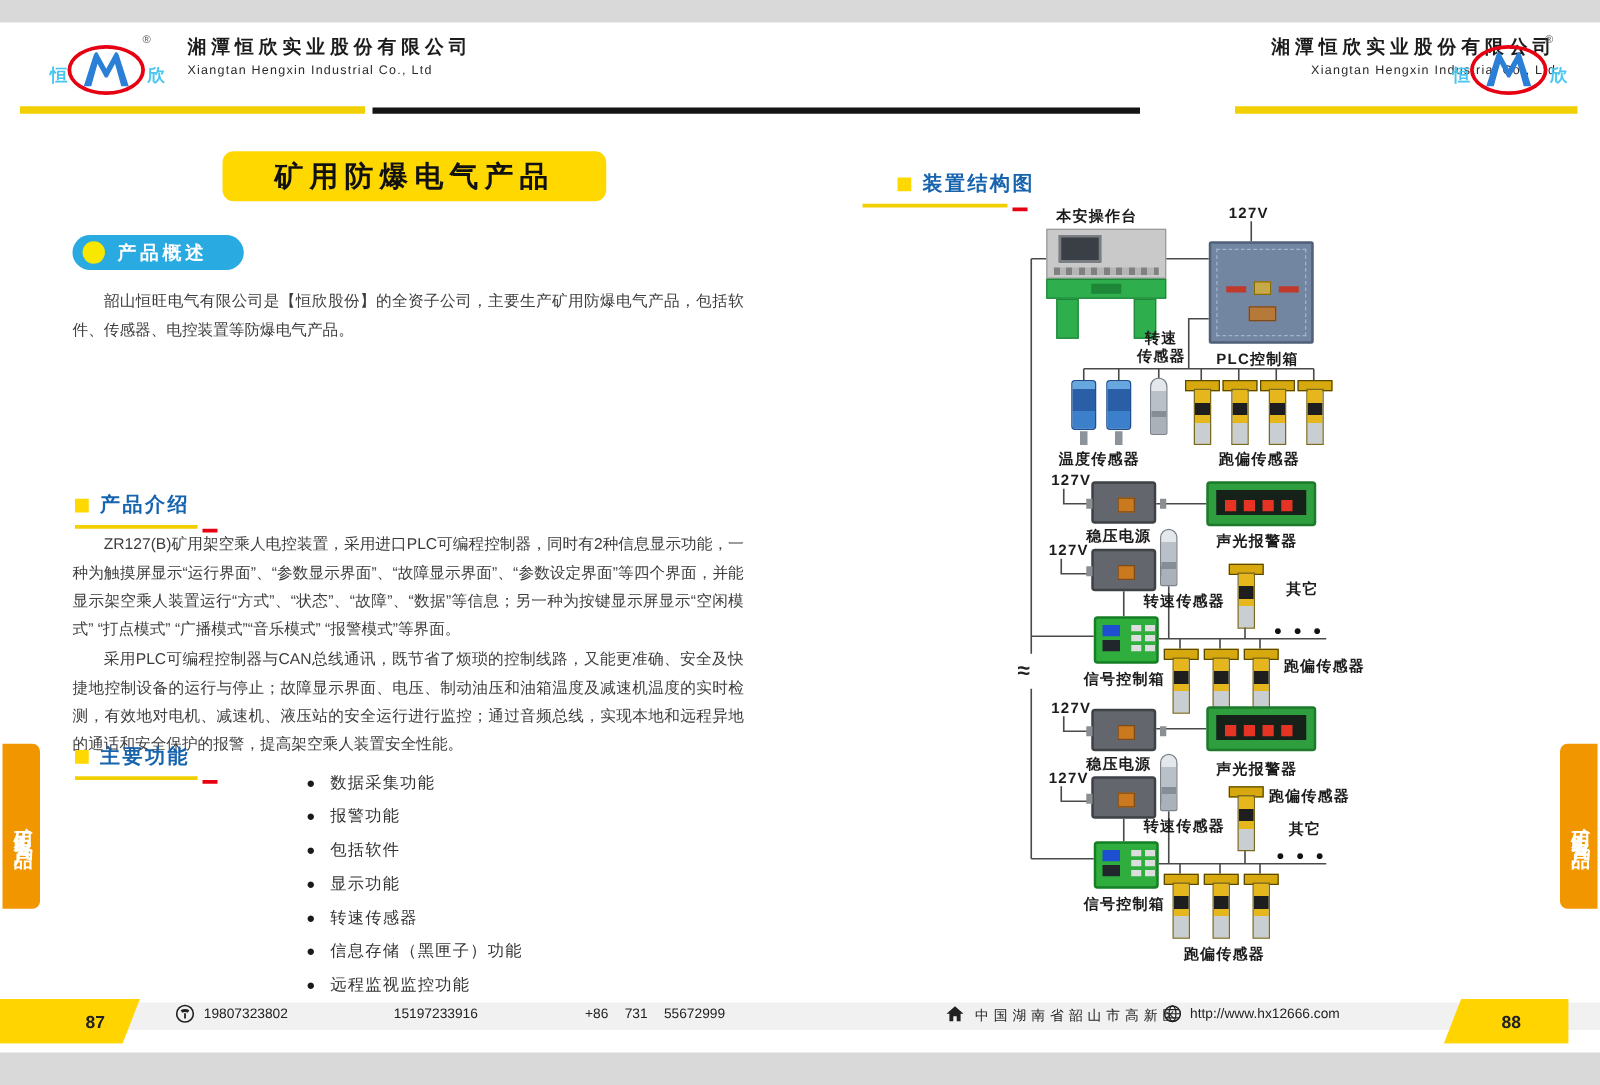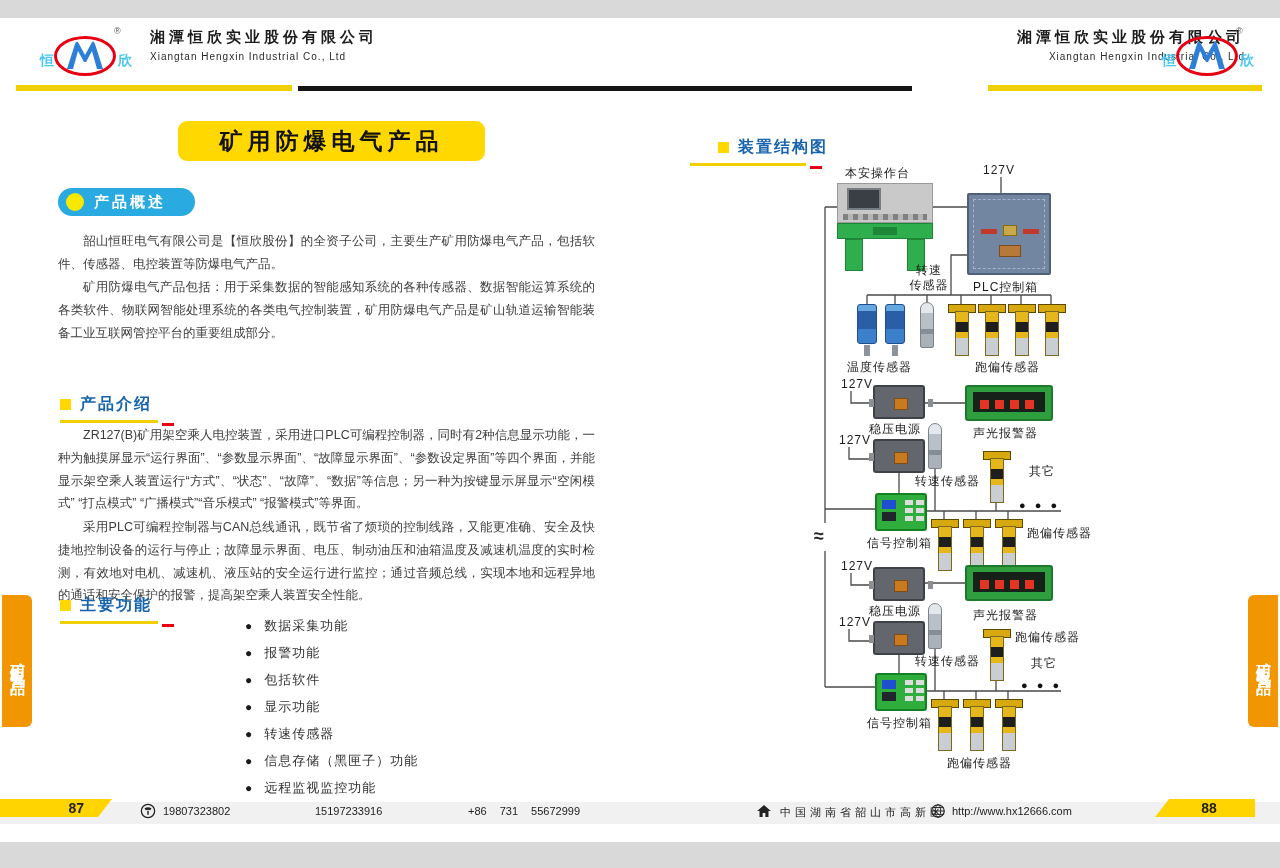--- a/index.html
+++ b/index.html
@@ -46,33 +46,33 @@
   .subhead .sq { width:11px; height:11px; background:#ffd800; margin-right:9px; }
   .subhead .sh-txt { color:#1663ae; font-size:16px; font-weight:bold; letter-spacing:2px; }
   .subhead .ul-y { position:absolute; left:0; bottom:-8px; height:3px; background:#f2cf00; }
   .subhead .ul-r { position:absolute; bottom:-11px; height:3px; width:12px; background:#e60012; }
   .features { position:absolute; left:245px; top:617px; }
   .feat-item { font-size:13px; color:#333; margin-bottom:9px; letter-spacing:1px; }
   .feat-item::before { content:"●"; font-size:12px; color:#1a1a1a; margin-right:11px; }
 
   
   .foot-bar { position:absolute; left:0; top:802px; width:1280px; height:22px; background:#f1f1f1; }
-  .badge { position:absolute; top:799px; height:18px; background:#ffd400; color:#222; font-size:14px; font-weight:bold;
+  .badge { position:absolute; top:799px; height:36px; background:#ffd400; color:#222; font-size:14px; font-weight:bold;
     display:flex; align-items:center; }
   .badge.b87 { left:0; width:112px; clip-path:polygon(0 0,100% 0,calc(100% - 14px) 100%,0 100%); justify-content:flex-end; padding-right:28px; }
   .badge.b88 { left:1155px; width:100px; clip-path:polygon(14px 0,100% 0,100% 100%,0 100%); justify-content:center; padding-left:8px; }
   .foot-item { position:absolute; top:805px; font-size:11px; color:#222; white-space:nowrap; }
   .foot-icon { position:absolute; top:803px; width:16px; height:16px; }
   .addr { letter-spacing:4px; }
   .ph3 { word-spacing:10px;text-align:center; }
 
   
   .diagram { position:absolute; left:815px; top:163px; width:345px; height:625px; }
   .dg-svg { position:absolute; left:0; top:0; }
-  .dlabel { position:absolute; font-size:12px; color:#1c1c1c; letter-spacing:1px; white-space:nowrap; }
+  .dlabel { position:absolute; font-size:12px; color:#1c1c1c; letter-spacing:1px; white-space:nowrap;font-weight:bold; }
   .dlabel.two { white-space:pre-line; text-align:center; line-height:1.25; }
   .dots { position:absolute; font-size:11px; color:#111; letter-spacing:3px; }
   .approx { position:absolute; font-size:18px; font-weight:bold; color:#222; background:#fff; line-height:1; }
 
   .console { position:absolute; left:22px; top:20px; width:96px; height:88px; }
   .c-panel { position:absolute; left:0; top:0; width:96px; height:40px; background:#c9c9c9; border:1px solid #9a9a9a; }
   .c-screen { position:absolute; left:10px; top:5px; width:34px; height:22px; background:#3a3f45; border:2px solid #787d83; }
   .c-knobs { position:absolute; left:6px; top:31px; width:84px; height:6px;
     background:repeating-linear-gradient(90deg,#808080 0 5px,#b5b5b5 5px 10px); }
   .c-top { position:absolute; left:0; top:40px; width:96px; height:16px; background:#2fae4e; border:1px solid #1d8637; }
@@ -156,21 +156,20 @@
   <div class="side-tab right">矿用电气产品</div>
 
   <div class="banner">矿用防爆电气产品</div>
 
   <div class="pill">
     <span class="dot"></span>
     <span class="pill-txt">产品概述</span>
   </div>
 
   <p class="para" style="left:58px; top:230px;">韶山恒旺电气有限公司是【恒欣股份】的全资子公司，主要生产矿用防爆电气产品，包括软件、传感器、电控装置等防爆电气产品。</p>
-  <p class="para" style="left:58px; top:276px;">矿用防爆电气产品包括：用于采集数据的智能感知系统的各种传感器、数据智能运算系统的各类软件、物联网智能处理系统的各类电气控制装置，矿用防爆电气产品是矿山轨道运输智能装备工业互联网管控平台的重要组成部分。</p>
 
 
   <div class="subhead" style="left:60px; top:394px;">
     <span class="sq"></span>
     <span class="sh-txt">产品介绍</span>
     <span class="ul-y" style="width:98px;"></span>
     <span class="ul-r" style="left:102px;"></span>
   </div>
 
   <p class="para" style="left:58px; top:424px;">ZR127(B)矿用架空乘人电控装置，采用进口PLC可编程控制器，同时有2种信息显示功能，一种为触摸屏显示“运行界面”、“参数显示界面”、“故障显示界面”、“参数设定界面”等四个界面，并能显示架空乘人装置运行“方式”、“状态”、“故障”、“数据”等信息；另一种为按键显示屏显示“空闲模式” “打点模式” “广播模式”“音乐模式” “报警模式”等界面。</p>

